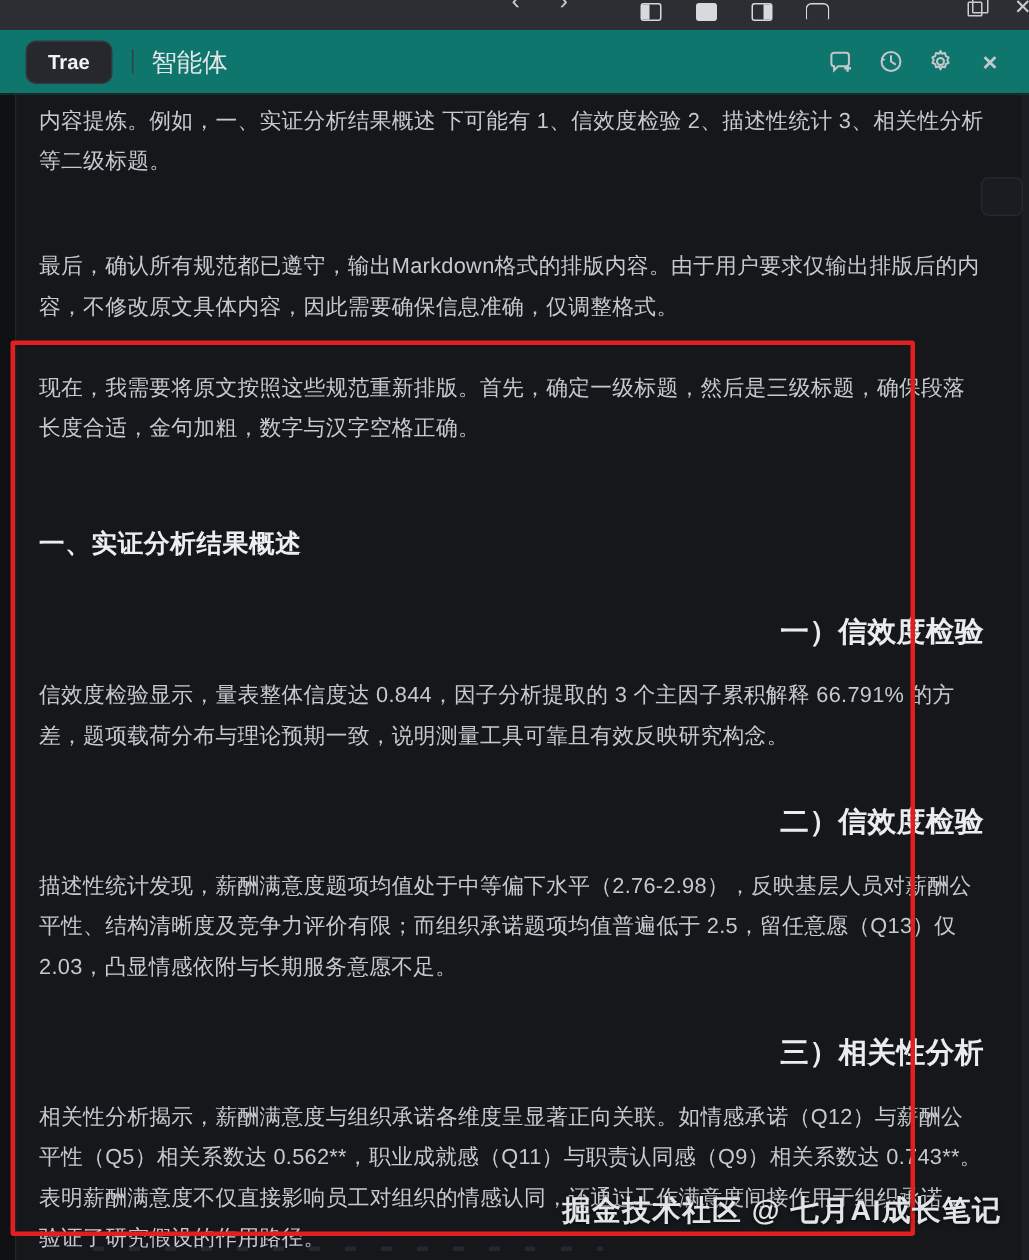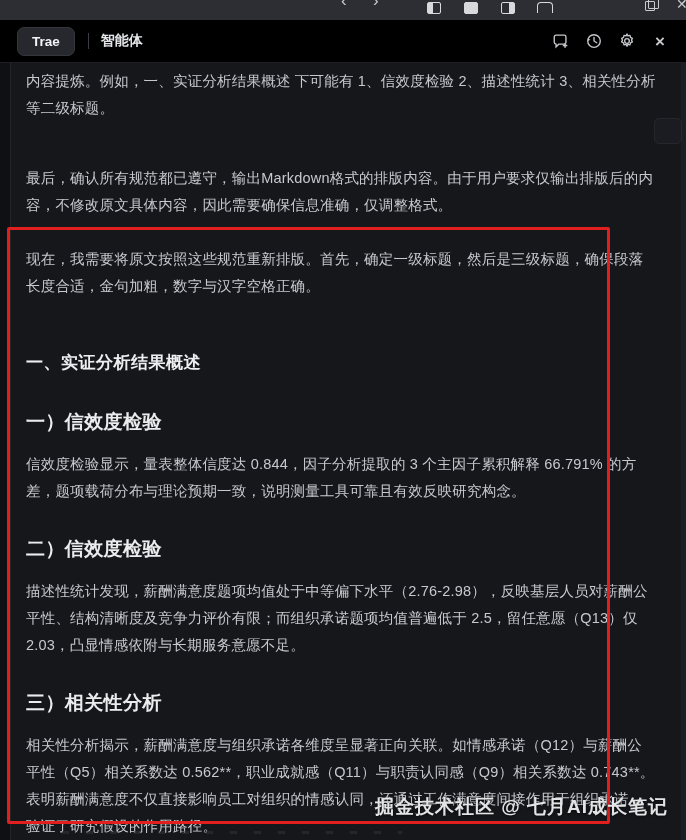--- a/index.html
+++ b/index.html
@@ -20,30 +20,30 @@
   .tb-square .fill-l{position:absolute;left:0;top:0;bottom:0;width:45%;background:#d8d9db;}
   .tb-square.full{background:#d8d9db;}
   .tb-square .fill-r{position:absolute;right:0;top:0;bottom:0;width:45%;background:#d8d9db;}
   .tb-trap{position:absolute;top:2px;width:16px;height:11px;border:1.5px solid #d8d9db;border-bottom:none;border-radius:4px 4px 0 0;box-sizing:border-box;}
   .tb-restore{position:absolute;top:1px;width:10px;height:10px;border:1.2px solid #c9cbce;border-radius:1px;box-sizing:border-box;}
   .tb-restore:before{content:"";position:absolute;left:2px;top:-4px;width:9px;height:9px;border:1.2px solid #c9cbce;border-radius:1px;}
   .tb-x{position:absolute;top:-4px;font-size:14px;color:#c9cbce;}
   
   .panel-header{
     position:absolute;left:0;top:20px;width:686px;height:42px;
-    background:#000000;z-index:3;display:flex;align-items:center;
+    background:#0f766e;z-index:3;display:flex;align-items:center;
     border-bottom:1px solid #1d1f23;
     justify-content:flex-end;
   }
   .tab-active{
     margin-left:17px;padding:6px 14px;background:#26282e;border:1px solid #33363c;
     border-radius:7px;color:#f2f3f5;font-size:13.5px;font-weight:700;cursor:pointer;
   }
   .tab-divider{width:1px;height:16px;background:#3a3d43;margin:0 12px 0 13px;}
-  .tab-plain{color:#e3e5e8;font-size:14px;font-weight:700;cursor:pointer;}
+  .tab-plain{color:#e3e5e8;font-size:17px;font-weight:400;cursor:pointer;}
   .header-actions{margin-left:auto;display:flex;align-items:center;gap:15px;padding-right:17px;}
   .h-icon{width:18px;height:18px;display:flex;align-items:center;justify-content:center;color:#c5c7cb;cursor:pointer;}
   .h-icon svg{display:block;}
   .h-close{font-size:17px;font-weight:700;line-height:1;color:#c5c7cb;}
   
   .left-sliver{
     position:absolute;left:0;top:20px;bottom:0;width:10px;
     background:#0f1013;border-right:1px solid #232529;z-index:1;
   }
   
@@ -64,21 +64,21 @@
   .content p.first{margin-bottom:43px;}
   h1.doc{
     margin:48px 0 23px 0;color:#eceef0;font-size:17px;line-height:30px;
     font-weight:700;letter-spacing:.5px;
   }
   .intro-bold{
     margin:0 0 10px 0;color:#eef0f2;font-weight:700;font-size:14.5px;line-height:27px;
   }
   h2.doc{
     margin:31px 0 17px 0;color:#eaecee;font-size:19px;line-height:25px;
-    font-weight:700;letter-spacing:.4px;
+    font-weight:700;letter-spacing:.4px;text-align:right;
   }
   .sec-body{margin:0;}
   
   .red-box{
     position:absolute;left:7px;top:227px;width:597px;height:591px;
     border:3px solid #e11f1f;border-radius:2px;z-index:5;pointer-events:none;
   }
   
   .watermark{
     position:absolute;right:18px;top:794px;z-index:6;

